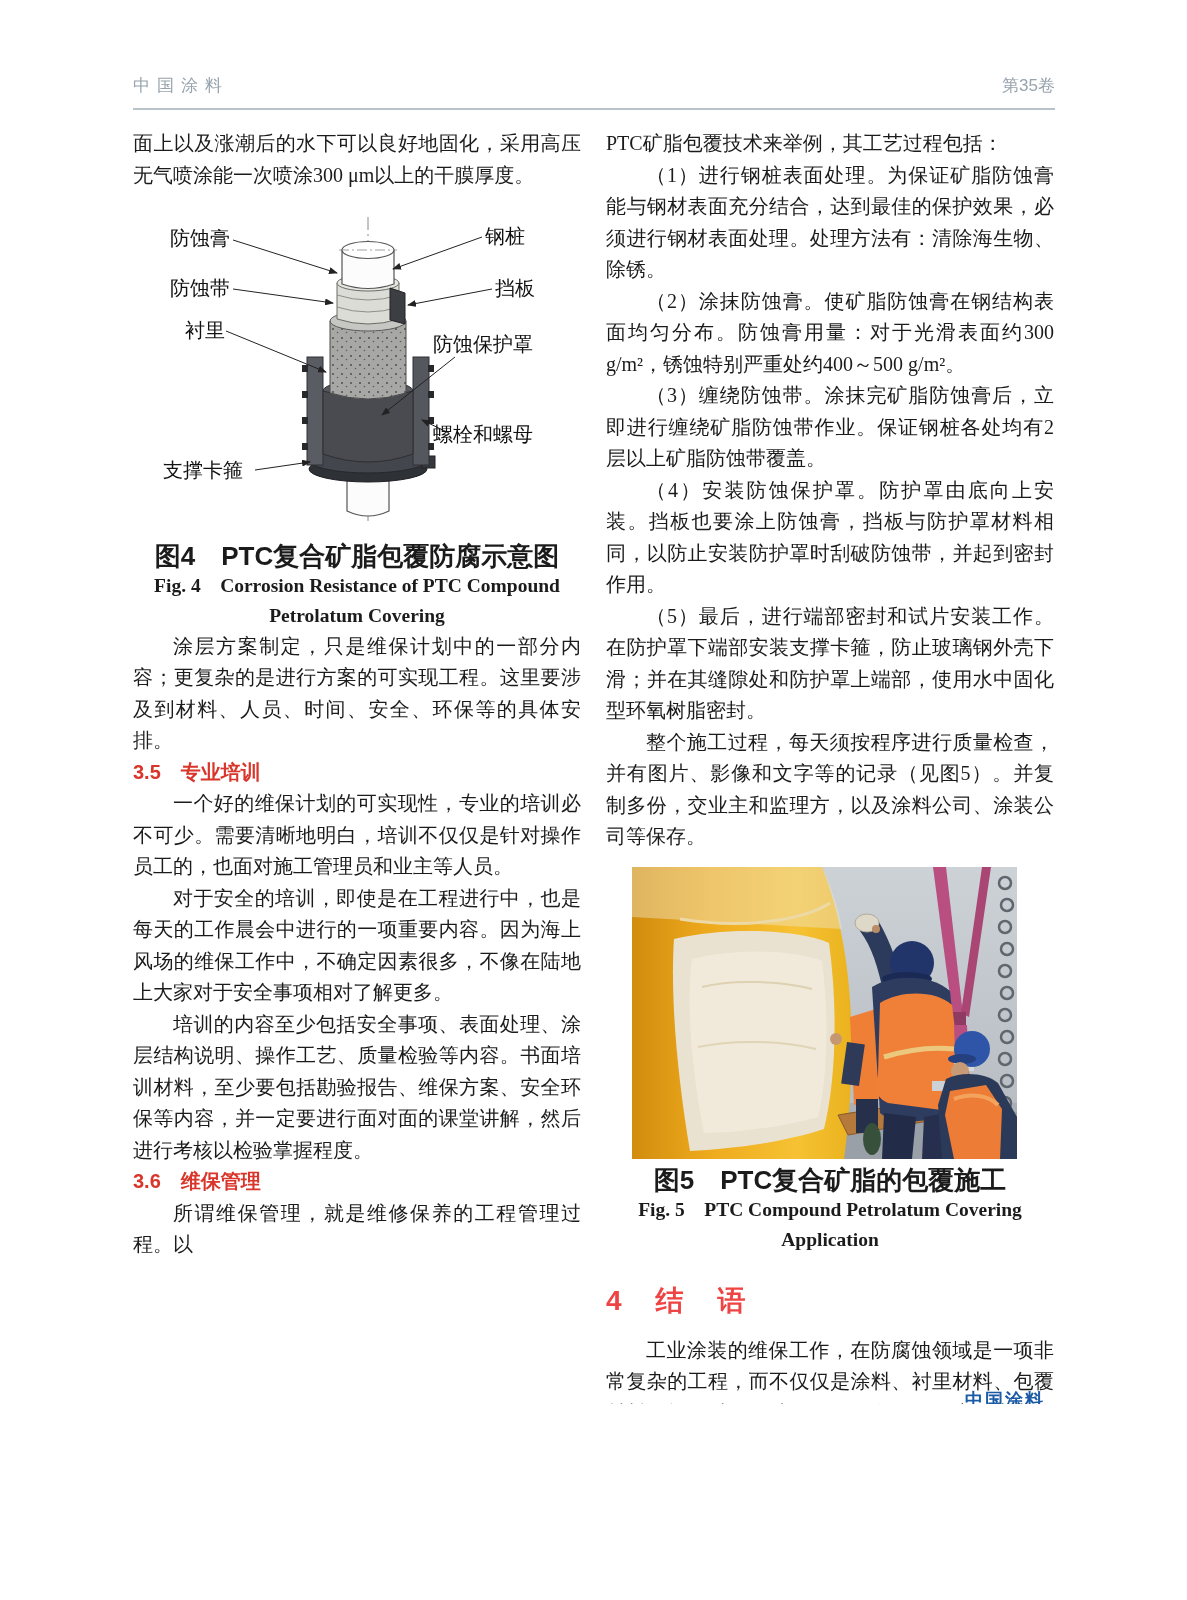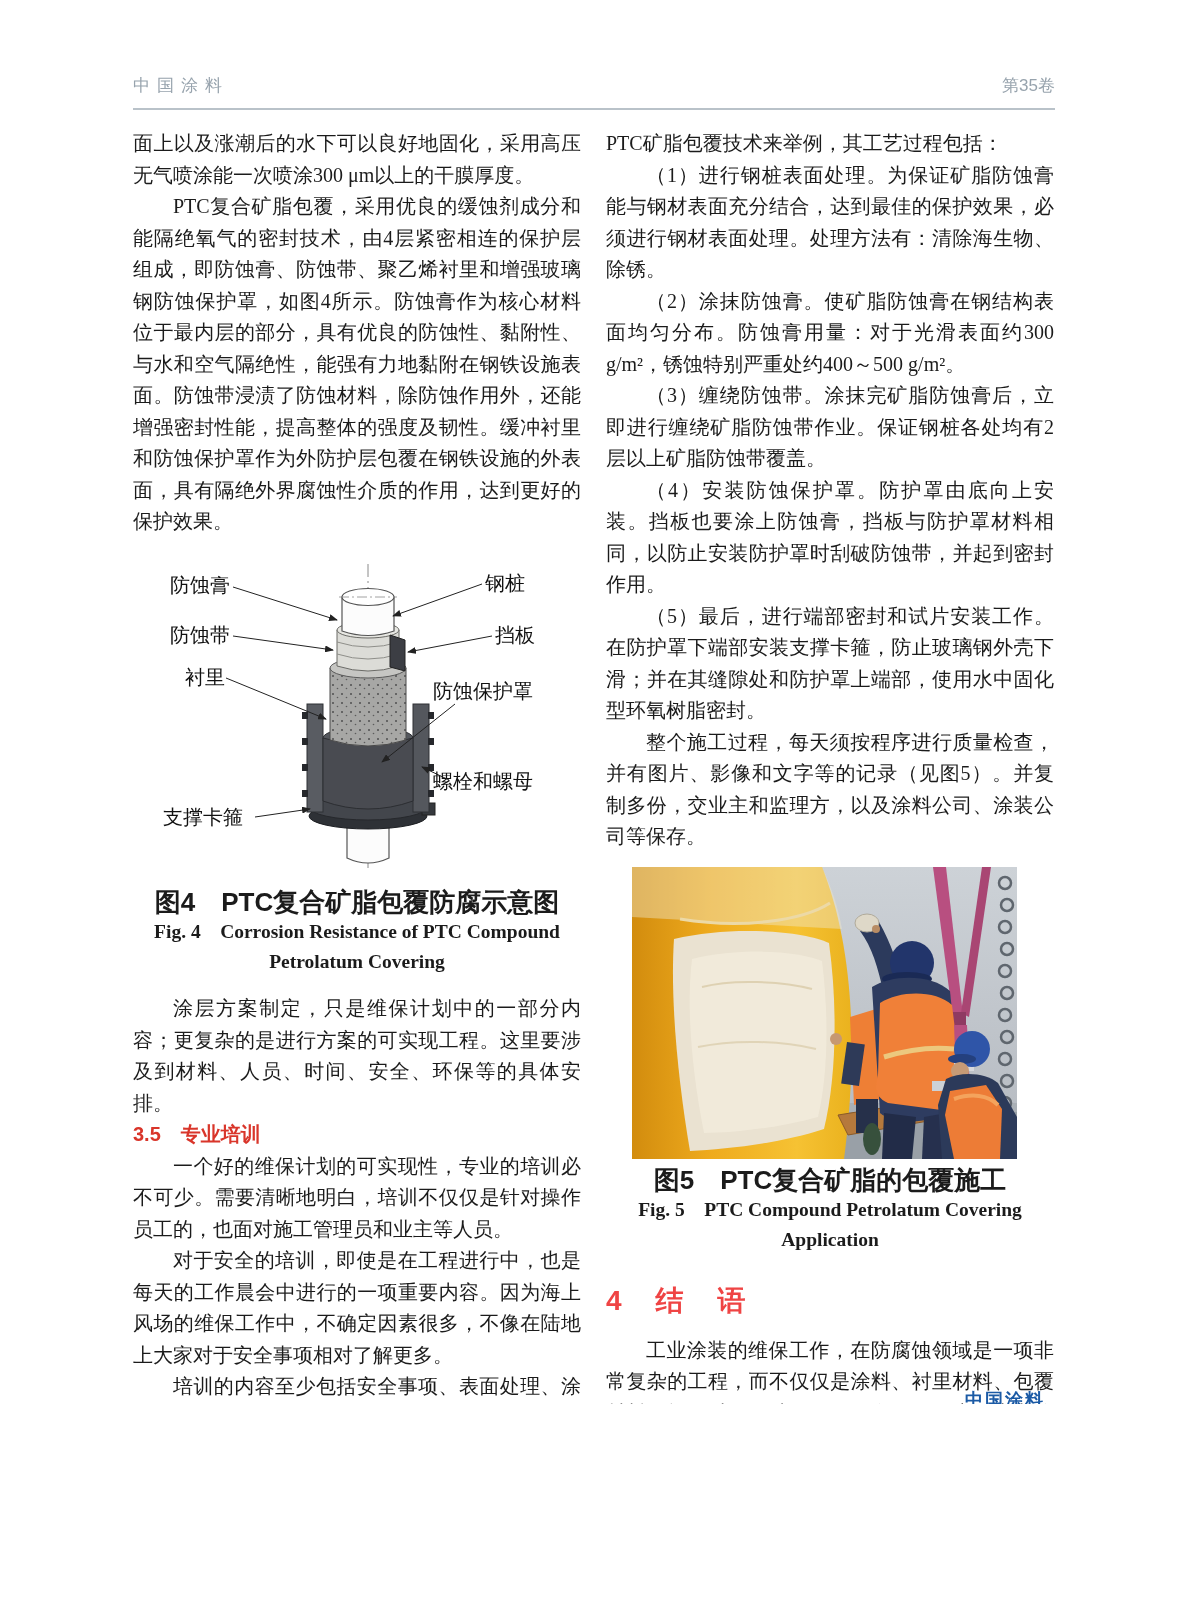--- a/index.html
+++ b/index.html
@@ -18,21 +18,21 @@
   .indent{text-indent:2em;}
   .sec-head{font-family:"Liberation Sans","DejaVu Sans",sans-serif;font-weight:bold;color:#d9352a;
             font-size:20px;line-height:31.5px;text-align:left;}
   .big-head{font-family:"Liberation Sans","DejaVu Sans",sans-serif;font-weight:bold;color:#ef4444;
             font-size:28px;line-height:36px;margin:28px 0 16px;letter-spacing:3px;text-align:left;}
   
   .fig4{margin-top:18px;}
   .cap-zh{font-family:"Liberation Sans","DejaVu Sans",sans-serif;font-weight:bold;text-align:center;
           font-size:26px;line-height:30px;margin-top:4px;}
   .cap-en{font-weight:bold;text-align:center;font-size:19.5px;line-height:30px;}
-  .after-fig{margin-top:16px;}
+  .after-fig{}
   .fig4-svg text{font-family:"Liberation Serif","DejaVu Serif",serif;font-size:20px;fill:#111;}
   
   .photo{margin:14px 0 6px 26px;display:block;}
   
   .logo{position:absolute;left:950px;top:1388px;width:110px;text-align:center;color:#1b5aa5;
         font-family:"Liberation Sans","DejaVu Sans",sans-serif;}
   .logo .zh{font-size:18px;font-weight:bold;letter-spacing:2px;}
   .logo .en{font-size:8.5px;font-weight:bold;letter-spacing:0.5px;margin-top:1px;color:#2a66ab;}
   
   .pg-footer{position:absolute;left:133px;top:1496px;display:flex;align-items:flex-start;}
@@ -48,21 +48,20 @@
 
 <div class="page">
 
   <div class="pg-header">
     <span class="journal">中国涂料</span>
     <span class="volume">第35卷</span>
   </div>
 
   <div class="col col-left">
     <p>面上以及涨潮后的水下可以良好地固化，采用高压无气喷涂能一次喷涂300 μm以上的干膜厚度。</p>
-    <p class="indent">PTC复合矿脂包覆，采用优良的缓蚀剂成分和能隔绝氧气的密封技术，由4层紧密相连的保护层组成，即防蚀膏、防蚀带、聚乙烯衬里和增强玻璃钢防蚀保护罩，如图4所示。防蚀膏作为核心材料位于最内层的部分，具有优良的防蚀性、黏附性、与水和空气隔绝性，能强有力地黏附在钢铁设施表面。防蚀带浸渍了防蚀材料，除防蚀作用外，还能增强密封性能，提高整体的强度及韧性。缓冲衬里和防蚀保护罩作为外防护层包覆在钢铁设施的外表面，具有隔绝外界腐蚀性介质的作用，达到更好的保护效果。</p>
 
     
     <svg class="fig4 fig4-svg" viewBox="0 0 448 318" width="448" height="318">
       <defs>
         <pattern id="speck" width="9" height="9" patternUnits="userSpaceOnUse">
           <rect width="9" height="9" fill="#a7a7a5"></rect>
           <circle cx="2" cy="3" r="1" fill="#4f4f4f"></circle>
           <circle cx="6.5" cy="6.5" r="0.8" fill="#5c5c5c"></circle>
         </pattern>
         <marker id="arrw" markerWidth="9" markerHeight="7" refX="8" refY="3.5" orient="auto">

